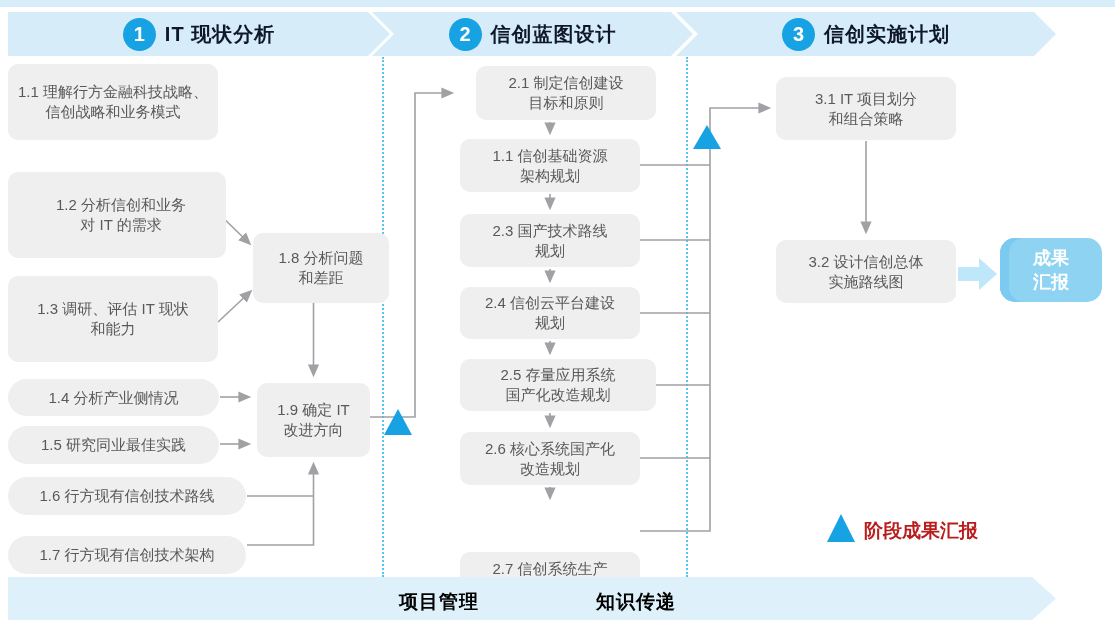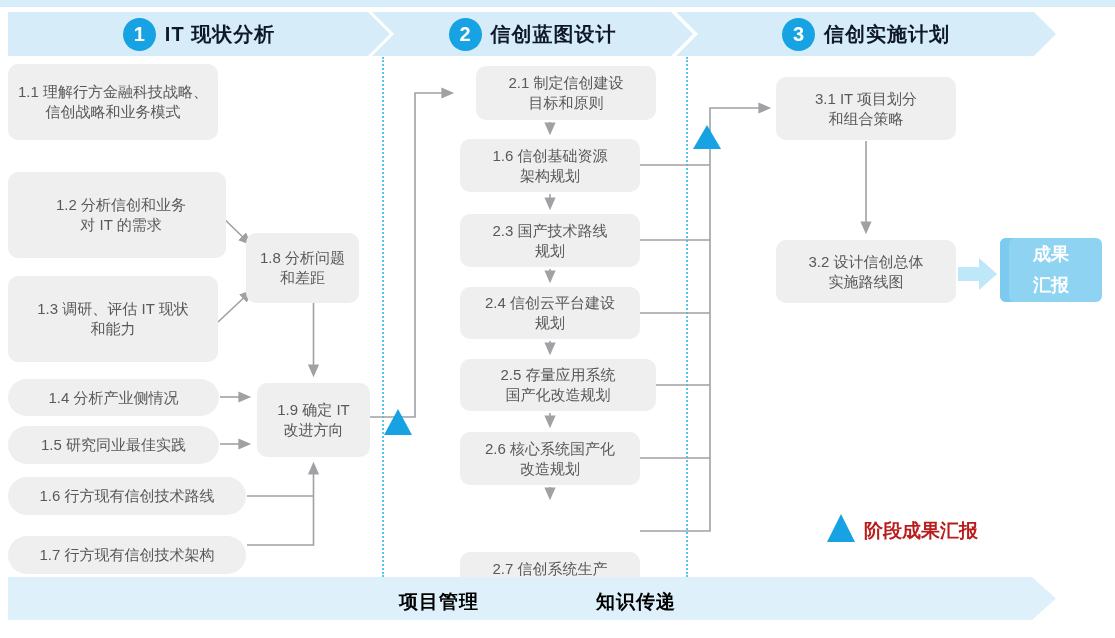--- a/index.html
+++ b/index.html
@@ -13,21 +13,21 @@
   .num{width:33px;height:33px;border-radius:50%;background:#17a2e3;color:#fff;font-weight:bold;
        font-size:20px;display:flex;align-items:center;justify-content:center;flex:0 0 auto;}
   .band .title{color:#0f172a;font-weight:bold;font-size:20px;letter-spacing:1px;}
   .node{position:absolute;background:#efefef;border-radius:10px;color:#58595b;font-size:15px;
         line-height:20px;display:flex;align-items:center;justify-content:center;text-align:center;
         white-space:pre-line;}
   .pill{border-radius:19px;}
   .divider{position:absolute;top:57px;height:520px;width:0;border-left:2px dotted #5ac4f0;}
   .connectors{position:absolute;left:0;top:0;width:1115px;height:638px;pointer-events:none;}
   .deliverable{position:absolute;left:1000px;top:238px;width:102px;height:64px;background:#8fd3f3;
-        border-radius:6px;color:#fff;font-weight:bold;font-size:18px;line-height:31px;display:flex;
+        border-radius:15px;color:#fff;font-weight:bold;font-size:18px;line-height:24px;display:flex;
         align-items:center;justify-content:center;text-align:center;white-space:pre-line;
         box-shadow:inset 9px 0 0 #7ccaf0;}
   .legend-label{position:absolute;left:864px;top:518px;font-size:19px;font-weight:bold;color:#b91c1c;}
   .footer-band{position:absolute;left:8px;top:577px;width:1048px;height:43px;background:#def1fb;
         clip-path:polygon(0 0,calc(100% - 24px) 0,100% 50%,calc(100% - 24px) 100%,0 100%);}
   .footer-label{position:absolute;top:589px;font-size:19px;font-weight:bold;color:#000000;letter-spacing:1px;}
 </style>
 </head>
 <body>
 
@@ -95,28 +95,28 @@
   <div class="node" style="left:8px;top:64px;width:210px;height:76px;">1.1 理解行方金融科技战略、
 信创战略和业务模式</div>
   <div class="node" style="left:8px;top:172px;width:210px;height:86px;padding-left:8px;">1.2 分析信创和业务
 对 IT 的需求</div>
   <div class="node" style="left:8px;top:276px;width:210px;height:86px;">1.3 调研、评估 IT 现状
 和能力</div>
   <div class="node pill" style="left:8px;top:379px;width:211px;height:37px;">1.4 分析产业侧情况</div>
   <div class="node pill" style="left:8px;top:426px;width:211px;height:38px;">1.5 研究同业最佳实践</div>
   <div class="node pill" style="left:8px;top:477px;width:238px;height:38px;">1.6 行方现有信创技术路线</div>
   <div class="node pill" style="left:8px;top:526px;width:238px;height:38px;margin-top:10px;">1.7 行方现有信创技术架构</div>
-  <div class="node" style="left:246px;top:233px;width:113px;height:70px;">1.8 分析问题
+  <div class="node" style="left:253px;top:233px;width:136px;height:70px;">1.8 分析问题
 和差距</div>
   <div class="node" style="left:257px;top:383px;width:113px;height:74px;">1.9 确定 IT
 改进方向</div>
 
   <div class="node" style="left:460px;top:66px;width:180px;height:54px;margin-left:16px;">2.1 制定信创建设
 目标和原则</div>
-  <div class="node" style="left:460px;top:139px;width:180px;height:53px;">1.6 信创基础资源
+  <div class="node" style="left:460px;top:139px;width:180px;height:53px;">1.1 信创基础资源
 架构规划</div>
   <div class="node" style="left:460px;top:214px;width:180px;height:53px;">2.3 国产技术路线
 规划</div>
   <div class="node" style="left:460px;top:287px;width:180px;height:52px;">2.4 信创云平台建设
 规划</div>
   <div class="node" style="left:460px;top:359px;width:196px;height:52px;">2.5 存量应用系统
 国产化改造规划</div>
   <div class="node" style="left:460px;top:432px;width:180px;height:53px;">2.6 核心系统国产化
 改造规划</div>
   <div class="node" style="left:460px;top:504px;width:180px;height:54px;margin-top:48px;">2.7 信创系统生产

